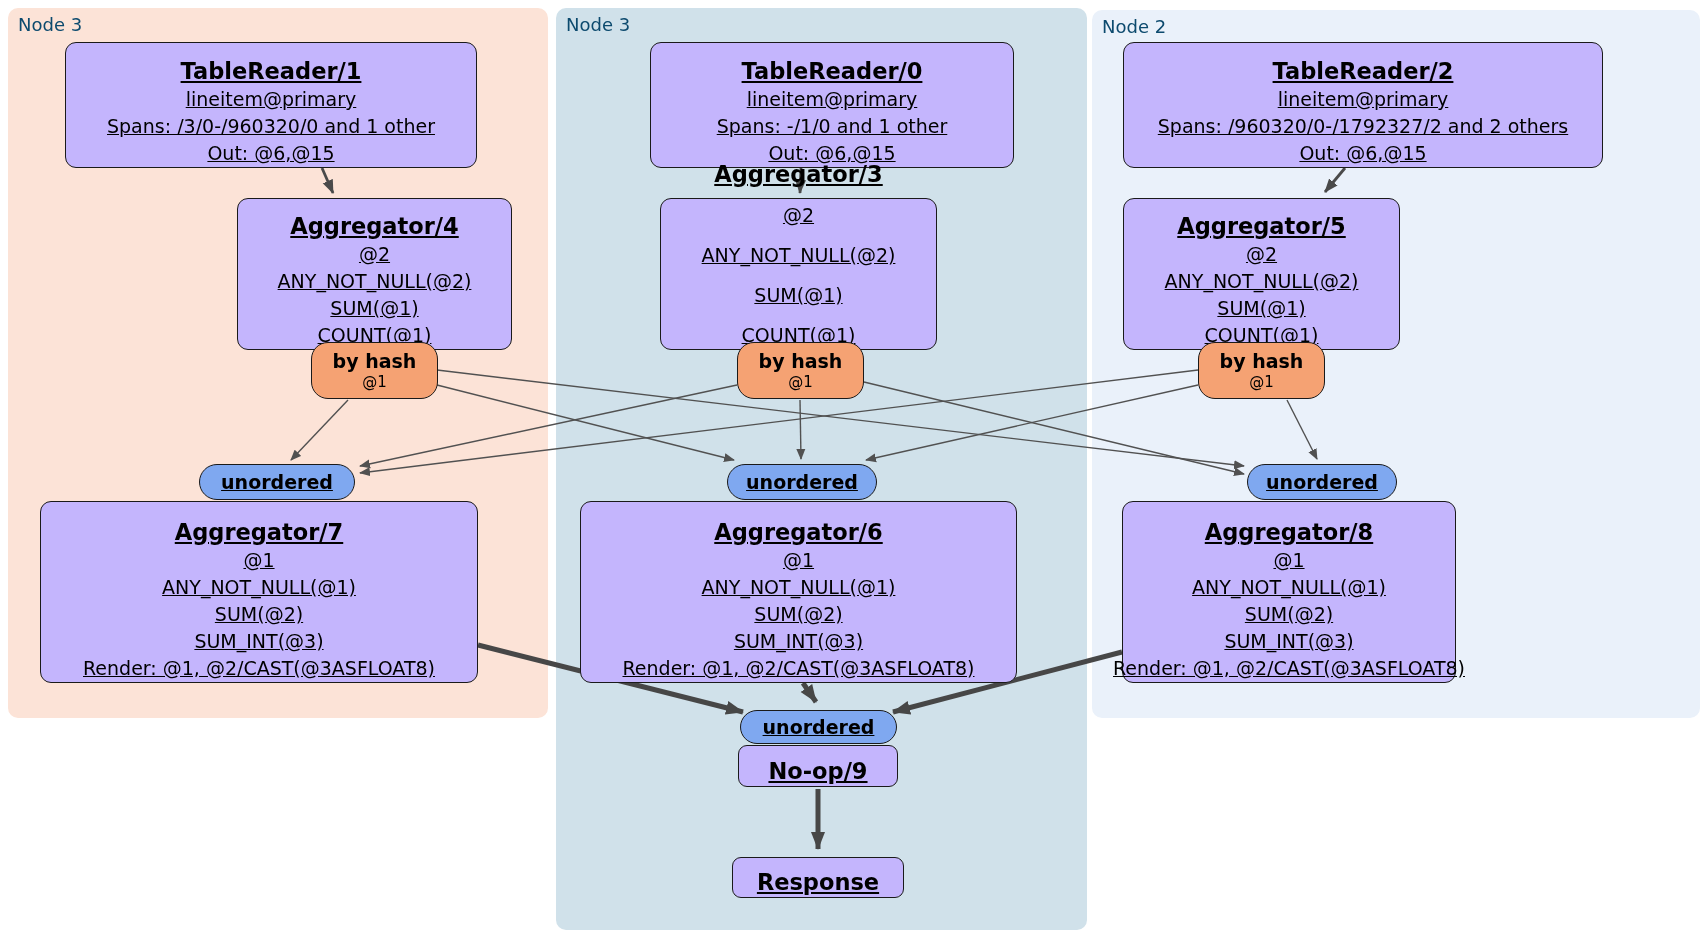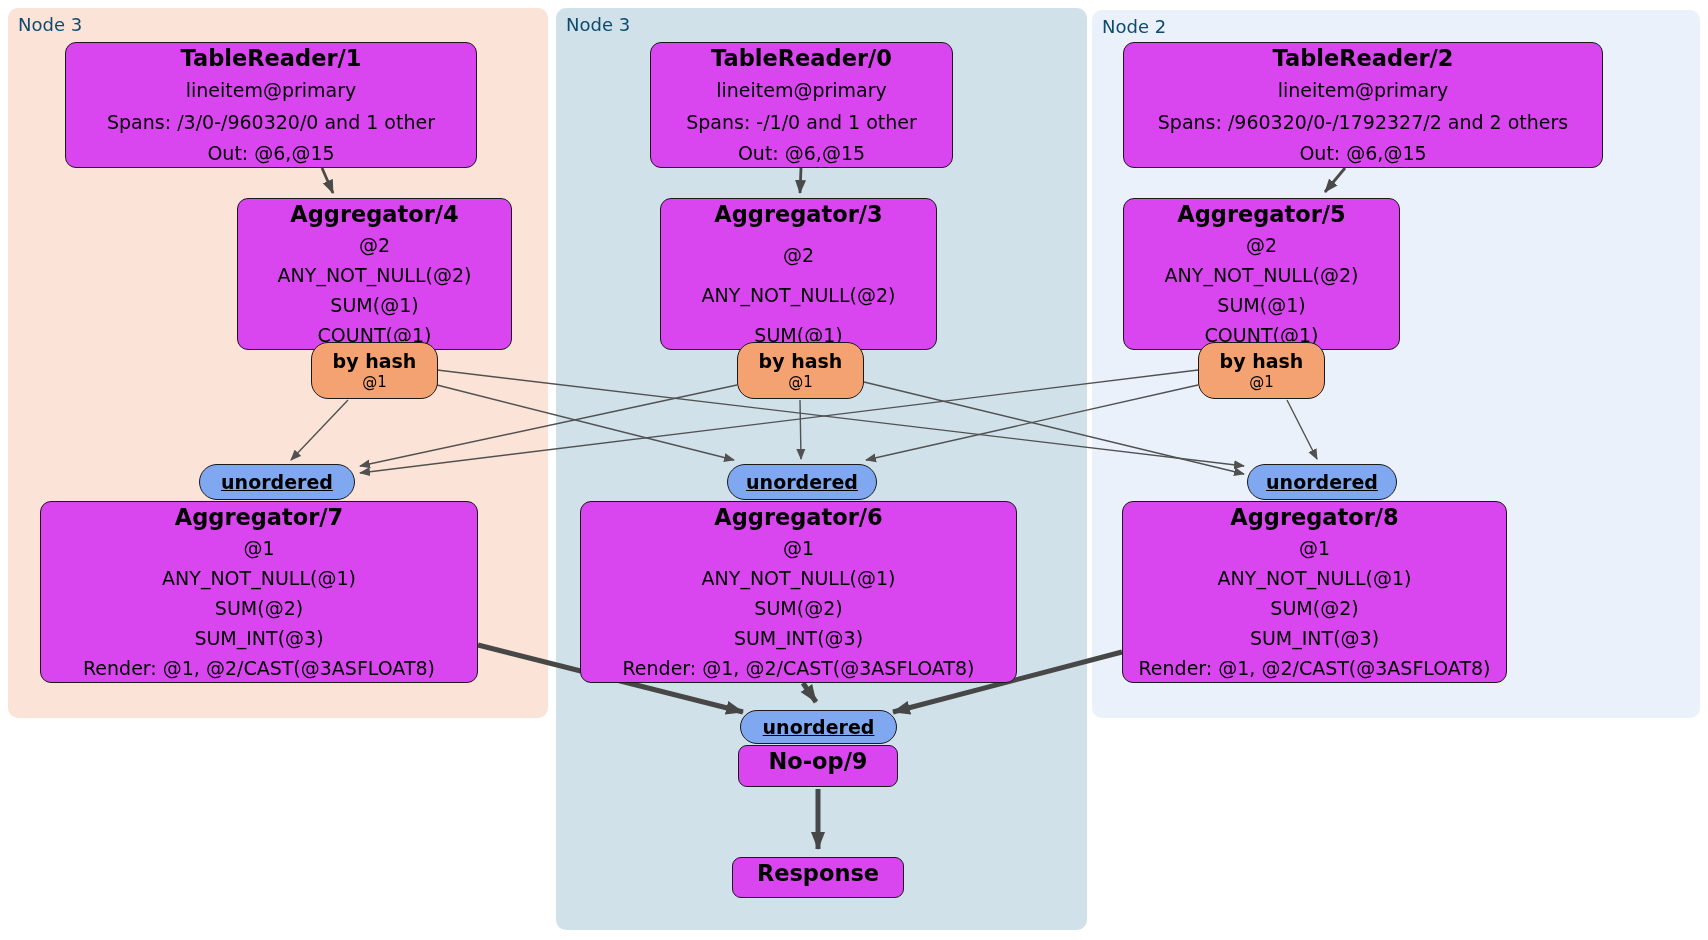--- a/index.html
+++ b/index.html
@@ -29,42 +29,43 @@
   }
   #edges {
     position: absolute;
     left: 0; top: 0;
     z-index: 2;
     pointer-events: none;
   }
   .pbox {
     position: absolute;
     z-index: 3;
-    background: #d946ef;
+    background: #c4b5fd;
     border: 1.6px solid #1a1a1a;
     border-radius: 11px;
     display: flex;
     flex-direction: column;
     align-items: center;
-    justify-content: space-between;
+    justify-content: flex-end;
     text-align: center;
     box-sizing: border-box;
     white-space: nowrap;
+    text-decoration: underline;
   }
   .pbox .title { font-size: 22.5px; font-weight: bold; line-height: 30px; }
   .pbox .line  { font-size: 19px;   line-height: 27px; }
   #tr1  { left: 65px;   top: 42px;  width: 412px; height: 126px; }
-  #tr0  { left: 650px;  top: 42px;  width: 303px; height: 126px; }
+  #tr0  { left: 650px;  top: 42px;  width: 364px; height: 126px; }
   #tr2  { left: 1123px; top: 42px;  width: 480px; height: 126px; }
   #agg4 { left: 237px;  top: 198px; width: 275px; height: 152px; }
   #agg3 { left: 660px;  top: 198px; width: 277px; height: 152px; gap: 13px; }
   #agg5 { left: 1123px; top: 198px; width: 277px; height: 152px; }
   #agg7 { left: 40px;   top: 501px; width: 438px; height: 182px; }
   #agg6 { left: 580px;  top: 501px; width: 437px; height: 182px; }
-  #agg8 { left: 1122px; top: 501px; width: 385px; height: 182px; }
+  #agg8 { left: 1122px; top: 501px; width: 334px; height: 182px; }
   #noop { left: 738px;  top: 745px; width: 160px; height: 42px; border-radius: 9px; }
   #resp { left: 732px;  top: 857px; width: 172px; height: 41px; border-radius: 9px; }
   .router {
     position: absolute;
     z-index: 4;
     background: #f5a273;
     border: 1.6px solid #1a1a1a;
     border-radius: 17px;
     display: flex;
     flex-direction: column;

